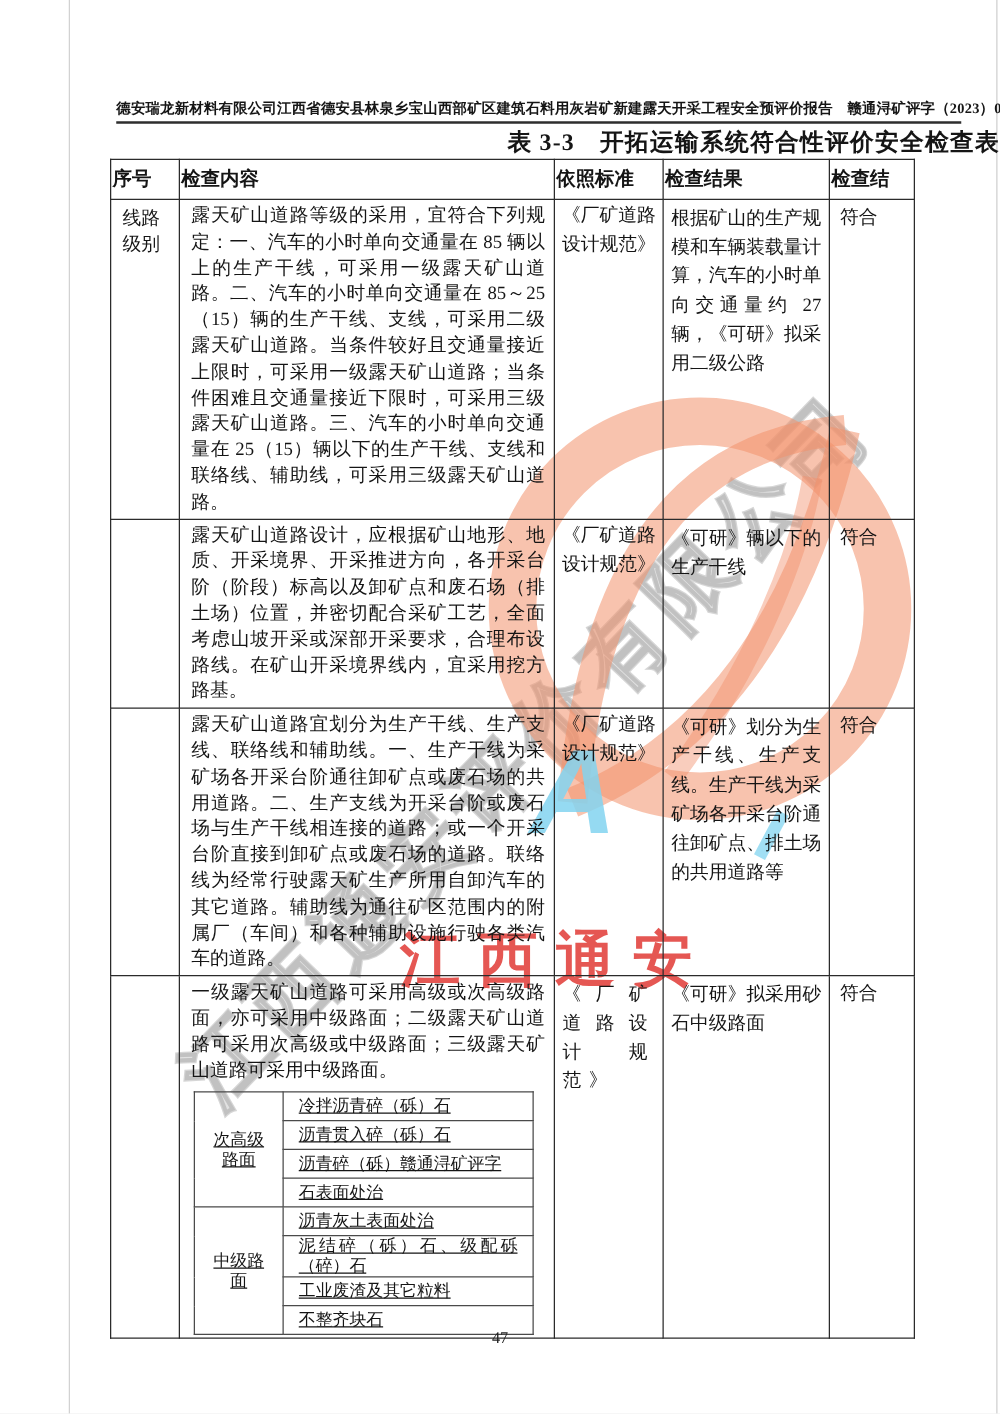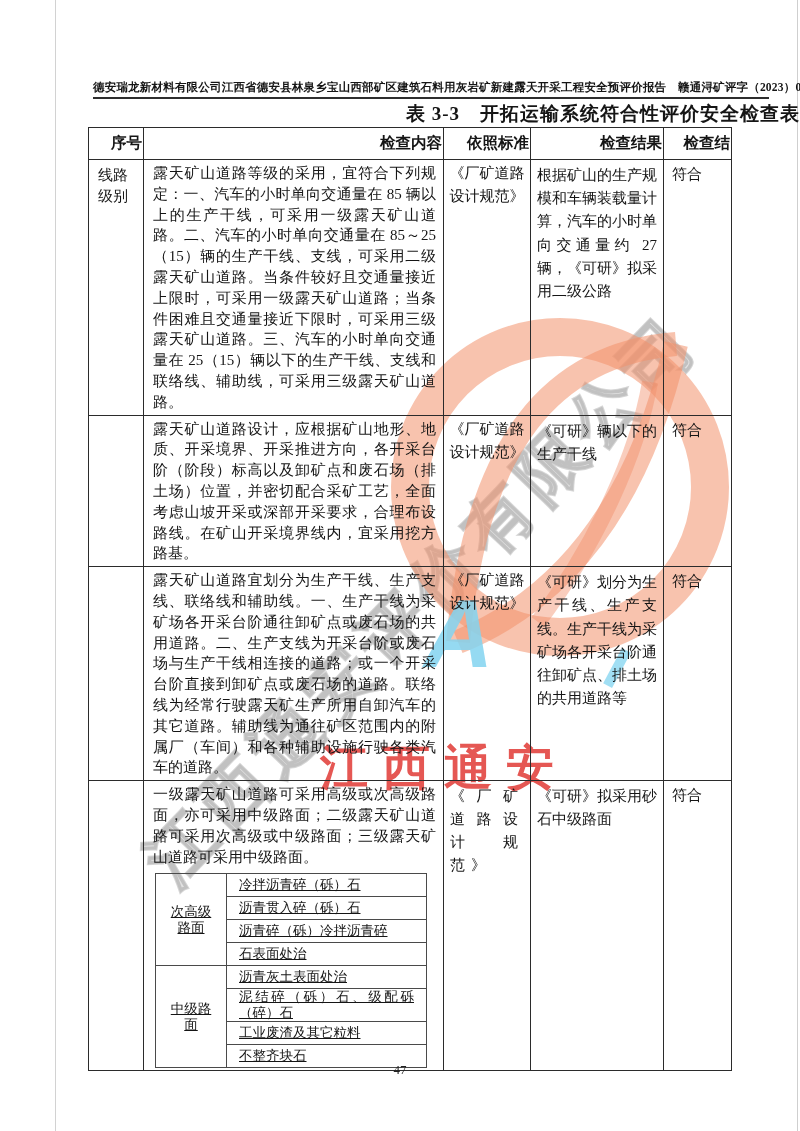--- a/index.html
+++ b/index.html
@@ -74,21 +74,21 @@
     background:transparent;
   }
   table.checklist th,table.checklist td{
     border:1px solid #2b2b2b;
     font-size:15px;
     vertical-align:top;
     background:transparent;
     overflow:hidden;
   }
   table.checklist th{
-    height:29px;font-weight:bold;text-align:right;vertical-align:middle;
+    height:29px;font-weight:bold;text-align:left;vertical-align:middle;
     font-size:15.5px;
   }
   .col-no{width:55px;}
   .col-content{width:300px;}
   .col-standard{width:87px;}
   .col-result{width:133px;}
   .col-concl{width:68px;}
 
   td.cell-no{padding:5px 9px;line-height:21px;}
   td.cell-content{padding:3px 7px 2px 9px;text-align:justify;line-height:20.8px;}
@@ -198,21 +198,21 @@
           <table class="inner">
             <tbody>
                   <tr>
               <td class="inner-label" rowspan="4">次高级路面</td>
               <td>冷拌沥青碎（砾）石</td>
             </tr>
             <tr>
               <td>沥青贯入碎（砾）石</td>
             </tr>
             <tr>
-              <td>沥青碎（砾）冷拌沥青碎</td>
+              <td>沥青碎（砾）赣通浔矿评字</td>
             </tr>
             <tr>
               <td>石表面处治</td>
             </tr>
             <tr>
               <td class="inner-label" rowspan="4">中级路面</td>
               <td>沥青灰土表面处治</td>
             </tr>
             <tr>
               <td>泥结碎（砾）石、级配砾（碎）石</td>

